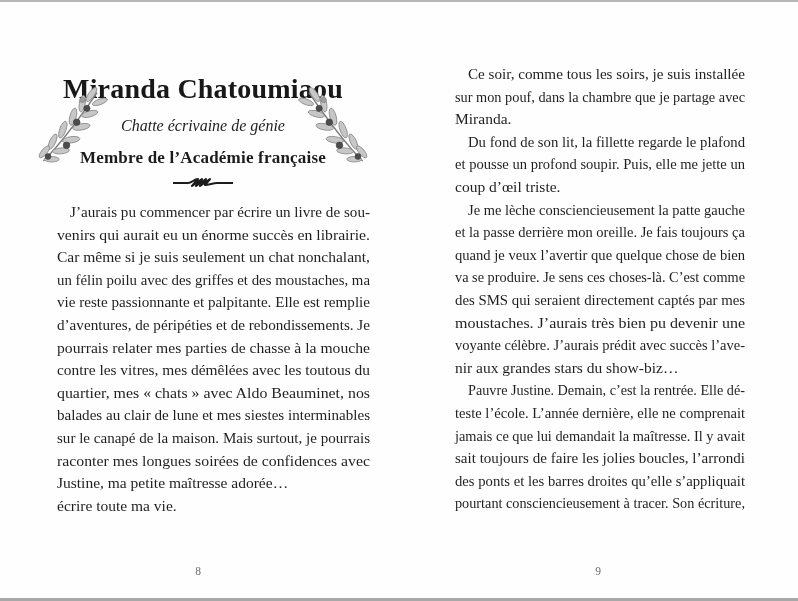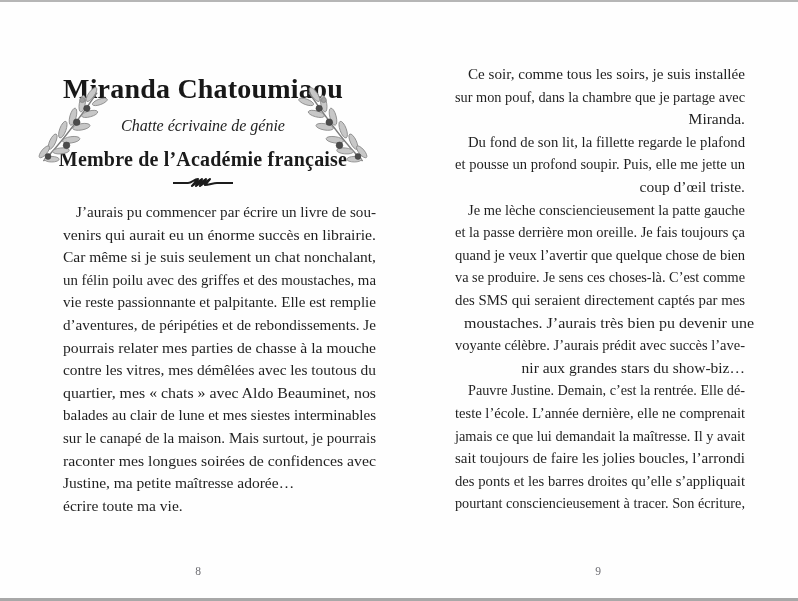--- a/index.html
+++ b/index.html
@@ -15,31 +15,31 @@
   
   .lp-header { position:absolute; left:34px; top:70px; width:338px; height:125px; text-align:center; }
   .lp-title {
     margin:0; padding-top:3px;
     font-size:28px; font-weight:bold; letter-spacing:0.2px; color:#181818;
   }
   .lp-subtitle {
     margin-top:12px; font-style:italic; font-size:16px; color:#222;
   }
   .lp-affiliation {
-    margin-top:13px; font-weight:bold; font-size:20px; color:#1b1b1b; letter-spacing:0.2px;
+    margin-top:13px; font-weight:bold; font-size:17px; color:#1b1b1b; letter-spacing:0.2px;
   }
   .branch { position:absolute; width:74px; height:84px; top:13px; }
   .branch-left  { left:2px; }
   .branch-right { right:2px; transform:scaleX(-1); }
   .divider-wrap { position:absolute; left:0; right:0; top:105px; text-align:center; }
 
   
   .page-body { position:absolute; font-size:15.5px; }
-  #left-body  { left:63px;  top:201px; width:313px; }
-  #right-body { left:455px; top:63px;  width:290px;text-align:right; }
+  #left-body  { left:57px;  top:201px; width:313px; }
+  #right-body { left:455px; top:63px;  width:290px; }
   .line { height:22.6px; line-height:22.6px; white-space:nowrap; overflow:visible; }
   .line .line-inner { display:inline-block; transform-origin:left center; }
   .line.indent .line-inner { margin-left:13px; }
 
   
   .folio {
     position:absolute; top:565px; width:24px; text-align:center;
     font-size:11.5px; color:#6d6d72;
   }
   #folio-left  { left:186px; }

